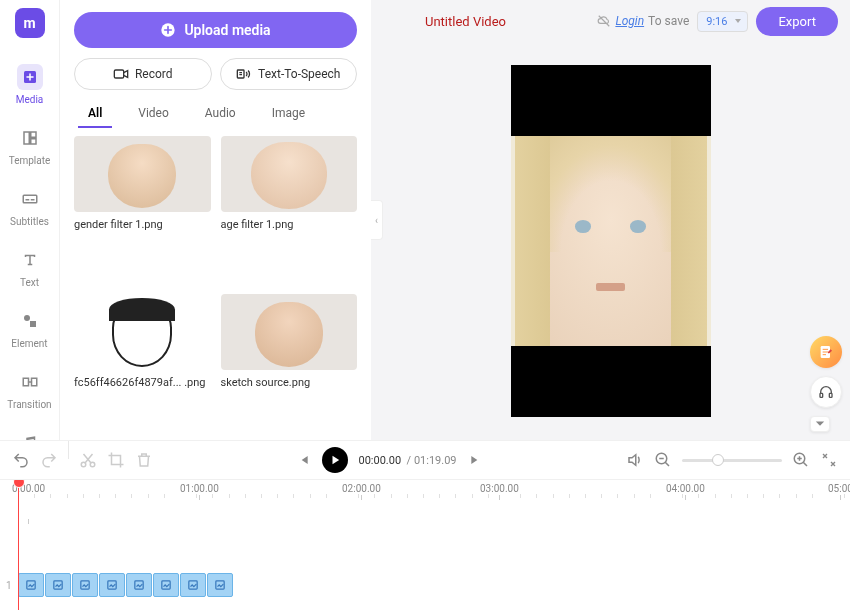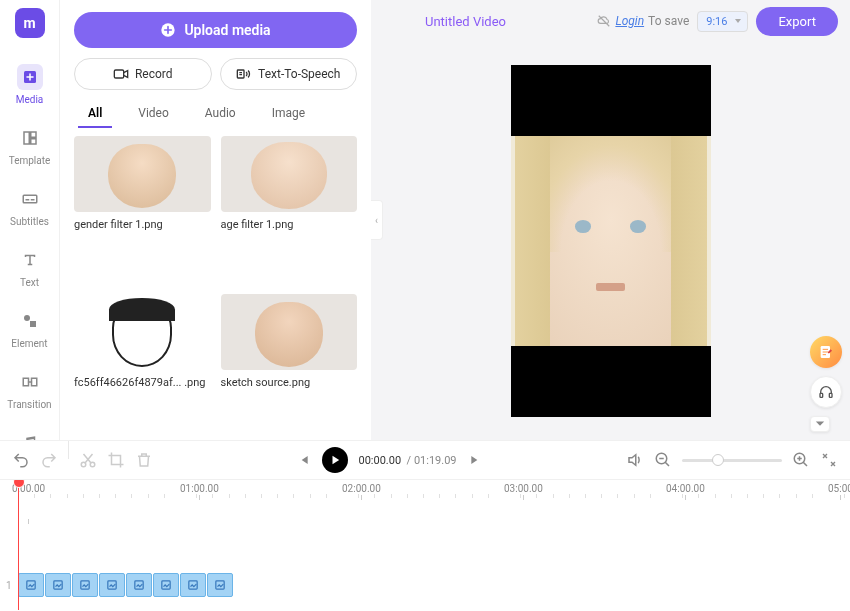--- a/index.html
+++ b/index.html
@@ -19,21 +19,21 @@
 .tabs { display: flex; gap: 8px; font-size: 12px; margin-bottom: 10px; }
 .tab { padding: 6px 14px; color: #666; cursor: pointer; position: relative; }
 .tab.active { color: #000; font-weight: 600; }
 .tab.active::after { content: ''; position: absolute; bottom: -2px; left: 10%; width: 80%; height: 2px; background: #6b4ce6; }
 .grid { display: grid; grid-template-columns: 1fr 1fr; gap: 12px 10px; overflow-y: auto; flex: 1; }
 .thumb { width: 100%; }
 .thumb-img { width: 100%; height: 76px; background: #e8e4e0; border-radius: 4px; position: relative; overflow: hidden; }
 .thumb-label { font-size: 11px; color: #333; margin-top: 6px; white-space: nowrap; overflow: hidden; text-overflow: ellipsis; }
 .main { flex: 1; display: flex; flex-direction: column; background: #fff; position: relative; }
 .topbar { position: absolute; top: 0; left: 0; right: 0; height: 42px; display: flex; align-items: center; padding: 0 12px; z-index: 5; }
-.title { color: #8b5cf6; font-size: 13px; flex: 1; padding-left: 42px;}
+.title { color: #b91c1c; font-size: 13px; flex: 1; padding-left: 42px;}
 .topbar-right { display: flex; align-items: center; gap: 8px; }
 .login-group { display: flex; align-items: center; gap: 4px; font-size: 12px; color: #888; }
 .login-link { color: #4a7ee6; text-decoration: underline; cursor: pointer; font-style: italic; }
 .aspect-box { border: 1px solid #ddd; border-radius: 4px; padding: 3px 20px 3px 8px; font-size: 11px; color: #4a7ee6; background: #ecf1fc; position: relative; }
 .aspect-box::after { content: ''; position: absolute; right: 6px; top: 50%; transform: translateY(-50%); border-left: 3px solid transparent; border-right: 3px solid transparent; border-top: 4px solid #aaa; }
 .export-btn { background: #8166f2; color: #fff; border: none; border-radius: 16px; padding: 7px 22px; font-size: 13px; cursor: pointer; }
 .canvas-area { height: 440px; background: #f4f4f6; display: flex; align-items: center; justify-content: center; position: relative; padding-top: 42px; }
 .collapse-handle { position: absolute; left: 0; top: 50%; transform: translateY(-50%); width: 12px; height: 40px; background: #fff; border: 1px solid #eee; border-left: none; border-radius: 0 4px 4px 0; display: flex; align-items: center; justify-content: center; color: #aaa; font-size: 10px; cursor: pointer; }
 .video-frame { width: 200px; height: 352px; background: #000; display: flex; flex-direction: column; }
 .video-letterbox { flex: 1; background: #000; }
@@ -391,21 +391,21 @@
           </div>
           <div class="ruler-minor" style="left: 358.2px;"></div>
           <div class="ruler-minor" style="left: 374.4px;"></div>
           <div class="ruler-minor" style="left: 390.6px;"></div>
           <div class="ruler-minor" style="left: 406.8px;"></div>
           <div class="ruler-minor" style="left: 423px;"></div>
           <div class="ruler-minor" style="left: 439.2px;"></div>
           <div class="ruler-minor" style="left: 455.4px;"></div>
           <div class="ruler-minor" style="left: 471.6px;"></div>
           <div class="ruler-minor" style="left: 487.8px;"></div>
-          <div class="ruler-tick" style="left: 504px;">
+          <div class="ruler-tick" style="left: 480px;">
             <span class="tick-label">03:00.00</span>
             <span class="tick-line"></span>
           </div>
           <div class="ruler-minor" style="left: 520.2px;"></div>
           <div class="ruler-minor" style="left: 536.4px;"></div>
           <div class="ruler-minor" style="left: 552.6px;"></div>
           <div class="ruler-minor" style="left: 568.8px;"></div>
           <div class="ruler-minor" style="left: 585px;"></div>
           <div class="ruler-minor" style="left: 601.2px;"></div>
           <div class="ruler-minor" style="left: 617.4px;"></div>

